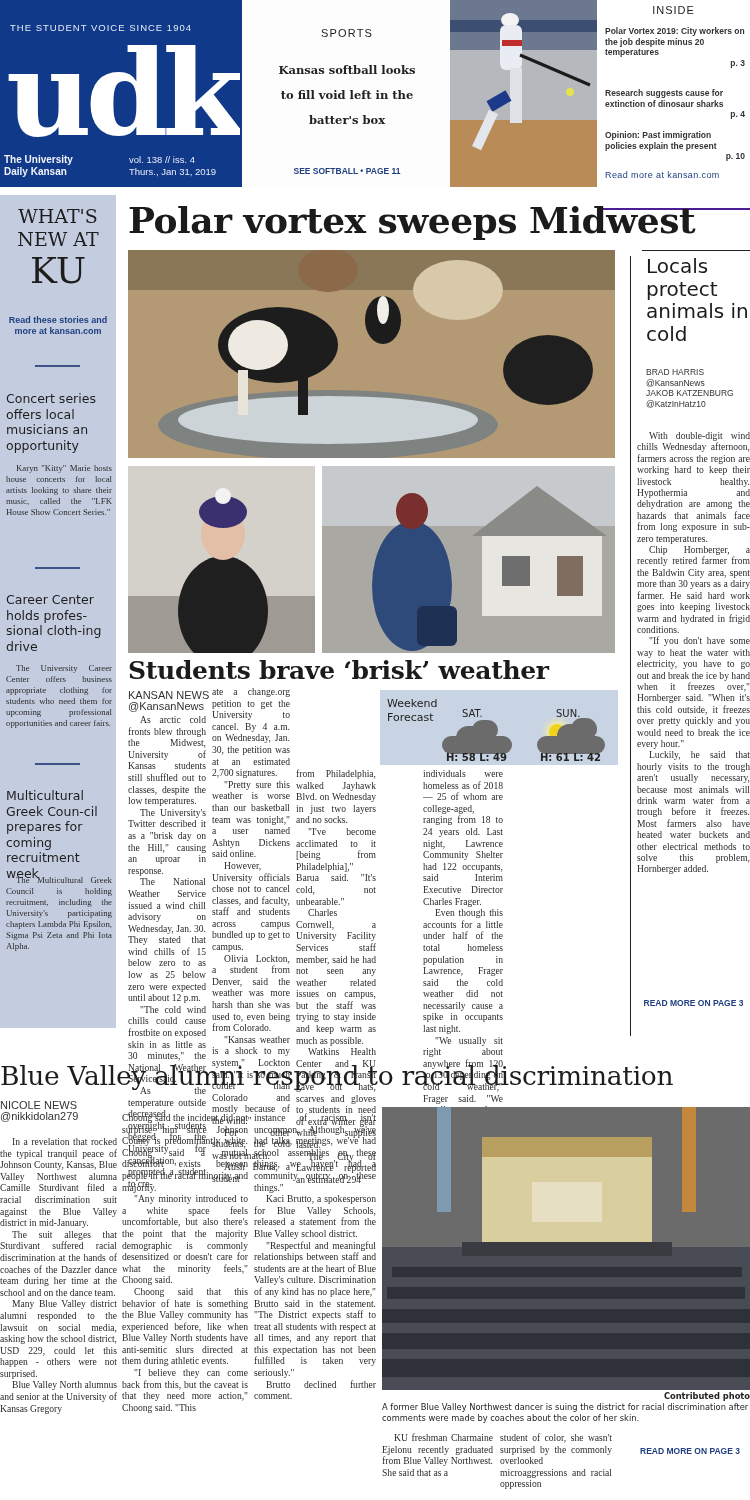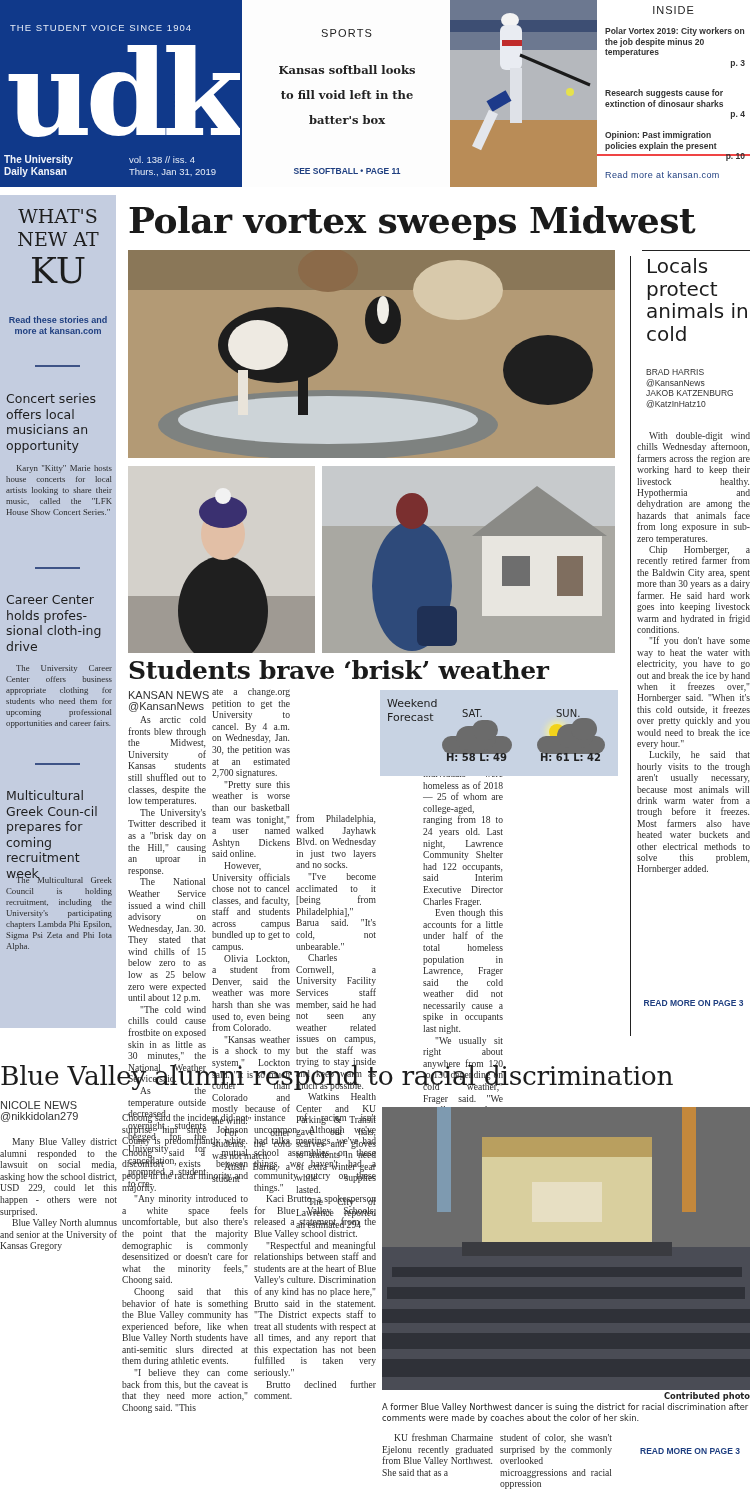--- a/index.html
+++ b/index.html
@@ -21,21 +21,21 @@
   
   #sports { left: 240px; top: 0; width: 210px; height: 187px; background: #fdfdfd; border-left: 2px solid #10398a; }
   #sports-label { left: 0; top: 27px; width: 210px; text-align: center; font-size: 11px; letter-spacing: 1.2px; color: #222; }
   #sports-head { left: 30px; top: 58px; width: 150px; text-align: center; font-family: "DejaVu Serif", serif; font-weight: bold; font-size: 11.5px; line-height: 25px; color: #222; }
   #sports-link { left: 0; top: 166px; width: 210px; text-align: center; font-size: 8.5px; font-weight: bold; color: #1f3f80; }
 
   
   #softball-photo { left: 450px; top: 0; width: 147px; height: 187px; overflow: hidden; background: linear-gradient(180deg,#7d8aa0 0%,#b6bcc6 25%,#c8a56f 60%,#a17b4c 100%); }
 
   
-  #inside { left: 597px; top: 0; width: 153px; height: 156px; background: #fff; border-bottom: 2px solid #ef4444; }
+  #inside { left: 597px; top: 0; width: 153px; height: 210px; background: #fff; border-bottom: 2px solid #4c1d95; }
   #inside-title { left: 0; top: 4px; width: 153px; text-align: center; font-size: 11px; letter-spacing: 1px; color: #222; }
   .inside-item { left: 8px; width: 140px; font-size: 8.5px; line-height: 10.5px; font-weight: bold; color: #333; }
   .inside-page { display: block; text-align: right; }
   #inside-more { left: 8px; top: 170px; font-size: 9px; letter-spacing: 0.4px; color: #1f3f80; }
 
   
   #sidebar { left: 0; top: 195px; width: 116px; height: 833px; background: #c4cde0; }
   #whats-new { left: 0; top: 10px; width: 116px; text-align: center; font-family: "DejaVu Serif", serif; color: #1d1d1d; }
   #whats-new .l1 { font-size: 19px; line-height: 23px; display: block; }
   #whats-new .l2 { font-size: 36px; line-height: 40px; display: block; }
@@ -59,25 +59,25 @@
   #locals-head { left: 646px; top: 255px; width: 104px; font-family: "DejaVu Sans", sans-serif; font-size: 20px; line-height: 22.5px; color: #1c1c1c; }
   #locals-byline { left: 646px; top: 367px; width: 104px; font-size: 8.5px; line-height: 10.5px; }
   #locals-body { left: 637px; top: 430px; width: 113px; font-size: 9.6px; line-height: 11.4px; }
   #locals-more { left: 637px; top: 998px; width: 113px; text-align: center; font-size: 8.5px; line-height: 10.5px; font-weight: bold; color: #1f3f80; }
 
   
   #students-head { left: 128px; top: 655px; width: 500px; font-family: "DejaVu Serif", serif; font-weight: bold; font-size: 25px; line-height: 32px; color: #1b1b1b; white-space: nowrap; letter-spacing: -0.3px; }
   #students-byline { left: 128px; top: 690px; }
   #stu-col1 { left: 128px; top: 714px; }
   #stu-col2 { left: 212px; top: 686px; }
-  #stu-col3 { left: 296px; top: 768px; margin-top: 45px; }
+  #stu-col3 { left: 296px; top: 768px; }
   #stu-col4 { left: 423px; top: 768px; }
 
   
-  #forecast { left: 380px; top: 690px; width: 238px; height: 86px; background: #c8d3e3; }
+  #forecast { left: 380px; top: 690px; width: 238px; height: 75px; background: #c8d3e3; }
   #fc-label { left: 7px; top: 7px; font-family: "DejaVu Sans", sans-serif; font-size: 11px; line-height: 14px; color: #222; }
   .fc-day { font-family: "DejaVu Sans", sans-serif; font-size: 10px; color: #222; }
   .fc-temps { font-family: "DejaVu Sans", sans-serif; font-size: 10px; font-weight: bold; color: #222; }
   .cloud { position: absolute; background: #6b6b6b; border-radius: 12px; }
   #bv-head { left: 0; top: 1054px; width: 644px; font-family: "DejaVu Serif", serif; font-size: 26.5px; line-height: 44px; color: #1d1d1d; white-space: nowrap; letter-spacing: -0.3px; }
   #bv-byline { left: 0; top: 1100px; }
   #bv-col1 { left: 0; top: 1136px; width: 117px; }
   #bv-col2 { left: 122px; top: 1112px; width: 126px; }
   #bv-col3 { left: 254px; top: 1112px; width: 122px; }
   #auditorium-photo { left: 382px; top: 1107px; width: 368px; height: 283px; background: #3b3d47; }
@@ -280,20 +280,22 @@
   </div>
   <div class="abs fc-temps" style="left:160px;top:62px">H: 61 L: 42</div>
 </div>
 
 <div id="bv-head" class="abs">Blue Valley alumni respond to racial discrimination</div>
 <div id="bv-byline" class="abs byline">
   <div>NICOLE NEWS</div>
   <div>@nikkidolan279</div>
 </div>
 <div id="bv-col1" class="abs body-text">
+  <p>In a revelation that rocked the typical tranquil peace of Johnson County, Kansas, Blue Valley Northwest alumna Camille Sturdivant filed a racial discrimination suit against the Blue Valley district in mid-January.</p>
+  <p>The suit alleges that Sturdivant suffered racial discrimination at the hands of coaches of the Dazzler dance team during her time at the school and on the dance team.</p>
   <p>Many Blue Valley district alumni responded to the lawsuit on social media, asking how the school district, USD 229, could let this happen - others were not surprised.</p>
   <p>Blue Valley North alumnus and senior at the University of Kansas Gregory</p>
 </div>
 <div id="bv-col2" class="abs body-text">
   <p style="text-indent:0">Choong said the incident did not surprise him since Johnson County is predominantly white. Choong said a mutual discomfort exists between people in the racial minority and majority.</p>
   <p>"Any minority introduced to a white space feels uncomfortable, but also there's the point that the majority demographic is commonly desensitized or doesn't care for what the minority feels," Choong said.</p>
   <p>Choong said that this behavior of hate is something the Blue Valley community has experienced before, like when Blue Valley North students have anti-semitic slurs directed at them during athletic events.</p>
   <p>"I believe they can come back from this, but the caveat is that they need more action," Choong said. "This</p>
 </div>
 <div id="bv-col3" class="abs body-text">

